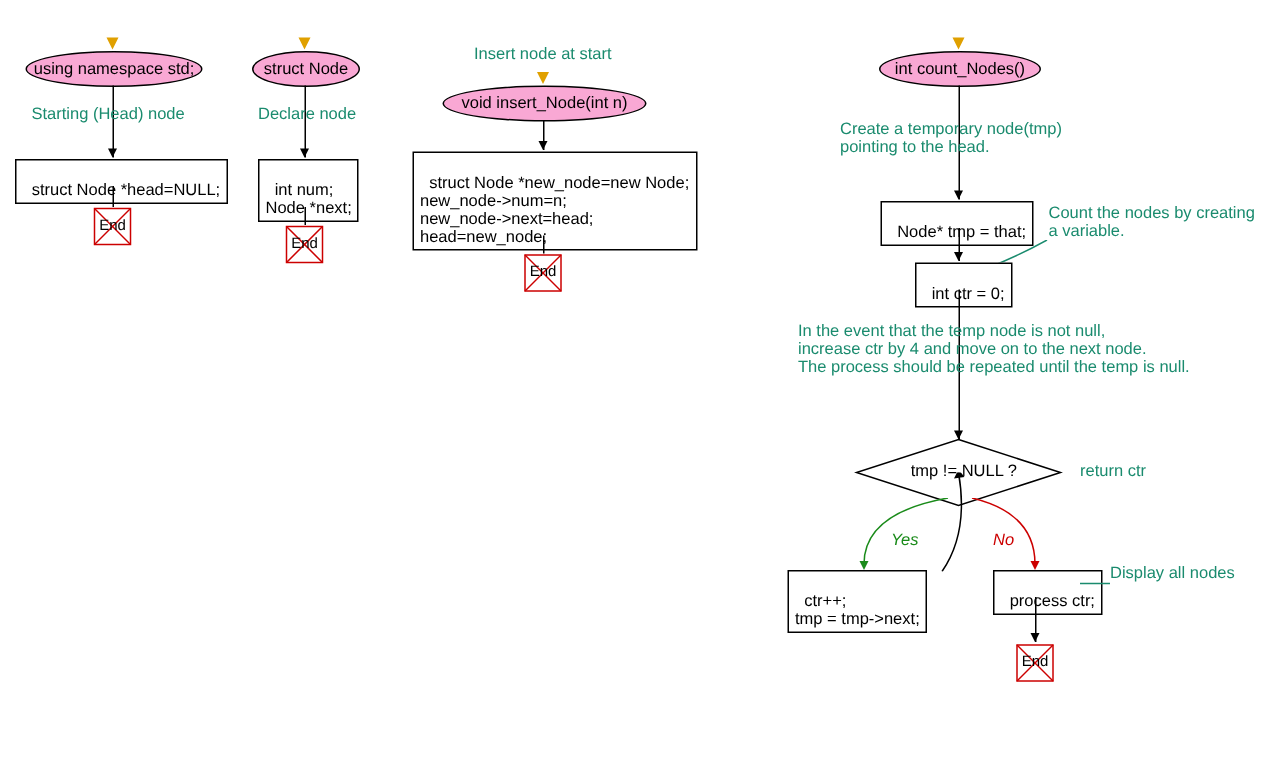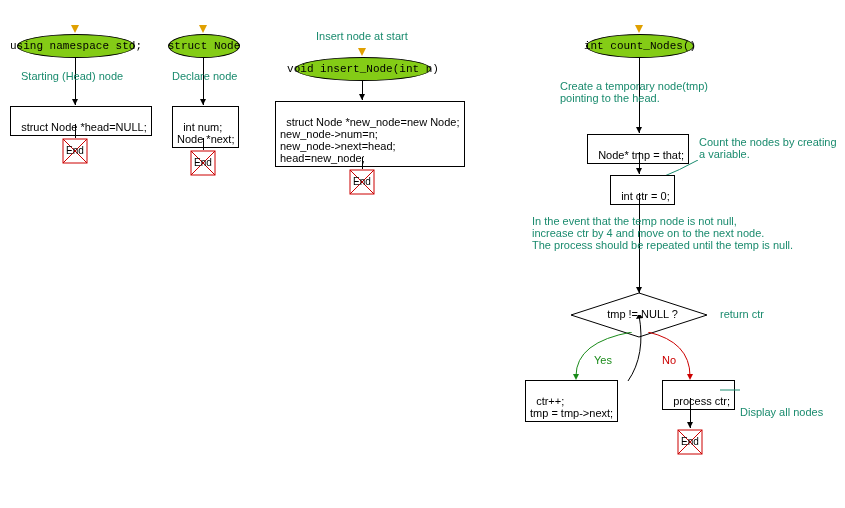--- a/index.html
+++ b/index.html
@@ -9,27 +9,26 @@
     font-size: 11px;
     background: #fff;
     width: 845px;
     height: 508px;
     position: relative;
   }
   .node-ellipse {
     position: absolute;
     border: 1px solid #000;
     border-radius: 50%;
-    background: #84cc16;
+    background: #f9a8d4;
     text-align: right;
     display: flex;
     align-items: center;
     justify-content: center;
     white-space: nowrap;
-    font-family: Liberation Mono, monospace;
   }
   .node-rect {
     position: absolute;
     border: 1px solid #000;
     background: #fff;
     padding: 2px 4px;
     white-space: pre;
   }
   .annotation {
     position: absolute;
@@ -80,20 +79,21 @@
     overflow: visible;
   }
   .decision-text {
     position: absolute;
     text-align: right;
     white-space: nowrap;
   }
   .edge-label {
     position: absolute;
     font-size: 11px;
+    font-style: italic;
   }
   .yes-label { color: #1a8b1a; }
   .no-label { color: #c00; }
   .curve-line {
     position: absolute;
   }
 </style>
 </head>
 <body>
 
@@ -224,21 +224,21 @@
   <svg width="28" height="66">
       <path d="M6 66 Q24 40 17 0" stroke="#000" fill="none"></path>
       <polygon points="14,4 21,3 17,-2" fill="#000"></polygon>
     </svg>
 </div>
 
 <div class="node-rect" style="left:662px; top:380px">
   <span>process ctr;</span>
 </div>
 
-<div class="annotation" style="left:740px; top:406px">Display all nodes</div>
+<div class="annotation" style="left:740px; top:376px">Display all nodes</div>
 <div class="curve-line" style="left:720px; top:384px">
   <svg width="20" height="8">
       <line x1="0" y1="4" x2="20" y2="4" stroke="#1a8b6e"></line>
     </svg>
 </div>
 
 <div class="arrow-down" style="left:690px; top:398px; height:30px"></div>
 <div class="arrowhead-black" style="left:687px; top:422px"></div>
 <div class="end-box" style="left:677px; top:429px">
   <svg viewBox="0 0 26 26">

